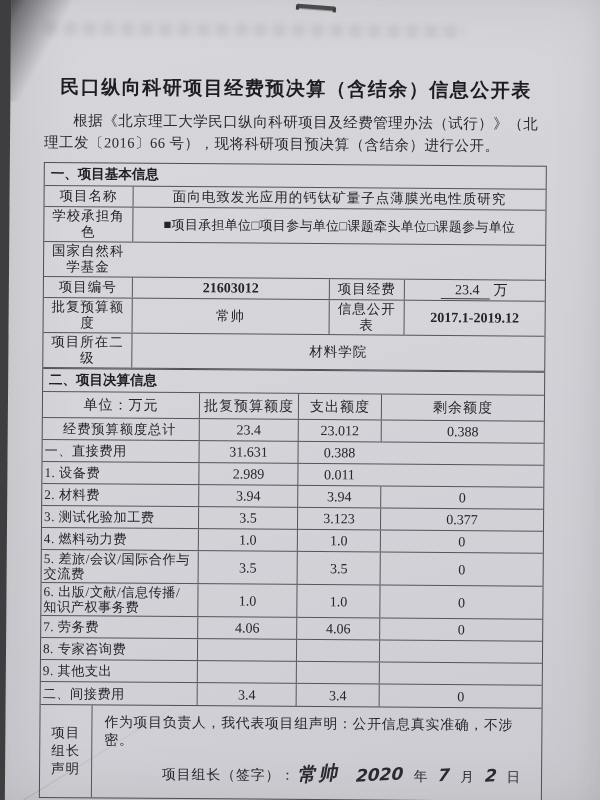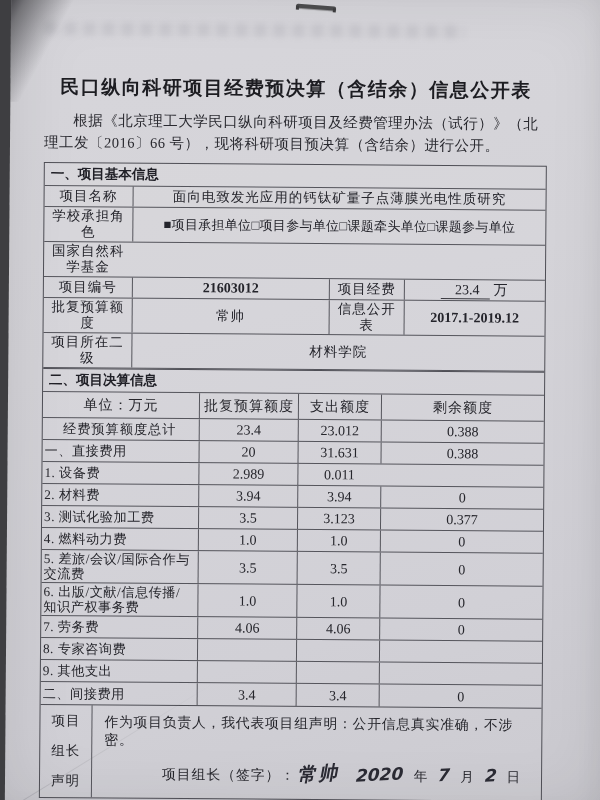--- a/index.html
+++ b/index.html
@@ -62,21 +62,21 @@
   .bhead { display:grid; grid-template-columns:156px 99px 83px 1fr; border-bottom:1px solid #55555c; min-height:26px; }
   .brow  { display:grid; grid-template-columns:156px 99px 83px 1fr; border-bottom:1px solid #55555c; min-height:22px; }
   .brow:last-child { border-bottom:none; }
   .bcell { display:flex; align-items:center; justify-content:center; font-size:14px; padding:1px 4px; line-height:15px; }
   .bcell + .bcell { border-left:1px solid #55555c; }
   .blabel { justify-content:flex-start; text-align:left; font-size:13.2px; letter-spacing:0.5px; padding-left:2px; }
   .blabel.center { justify-content:center; text-align:center; letter-spacing:1px; }
 
   .decl { display:grid; grid-template-columns:52px 1fr; border-top:1.4px solid #4e4e55; min-height:82px; }
   .decl-side { display:flex; flex-direction:column; align-items:center; justify-content:center;
-               gap:12px; font-size:13.5px; letter-spacing:1px; border-right:1px solid #55555c; padding:6px 0; }
+               gap:0; font-size:13.5px; letter-spacing:1px; border-right:1px solid #55555c; padding:6px 0; }
   .decl-main { padding:8px 10px 6px 12px; display:flex; flex-direction:column; justify-content:space-between; }
   .decl-statement { font-size:13.8px; letter-spacing:0.8px; }
   .sign-line { display:flex; align-items:baseline; margin:10px 0 6px 58px; font-size:13.8px; }
   .hand { font-family:"DejaVu Sans",cursive; font-style:italic; font-weight:600; color:#2a2a33; }
   .sig  { font-size:19px; transform:rotate(-4deg); letter-spacing:2px; margin-left:2px; }
   .date-group { display:flex; align-items:baseline; margin-left:auto; margin-right:6px; gap:6px; }
   .hand-num { font-size:17px; transform:rotate(-3deg) skewX(-6deg); }
   .date-word { font-size:13.5px; letter-spacing:1px; margin:0 4px; }
 
   .footnote { margin-top:8px; padding-left:17px; font-size:13.2px; font-weight:bold; letter-spacing:1px; color:#2b2b31; }
@@ -146,21 +146,20 @@
 
         <div id="budget-rows">
             <div class="brow">
               <div class="bcell blabel center">经费预算额度总计</div>
               <div class="bcell">23.4</div>
               <div class="bcell">23.012</div>
               <div class="bcell">0.388</div>
             </div>
             <div class="brow">
               <div class="bcell blabel">一、直接费用</div>
-              <div class="bcell">20</div>
               <div class="bcell">31.631</div>
               <div class="bcell">0.388</div>
             </div>
             <div class="brow">
               <div class="bcell blabel">1. 设备费</div>
               <div class="bcell">2.989</div>
               <div class="bcell">0.011</div>
             </div>
             <div class="brow">
               <div class="bcell blabel">2. 材料费</div>

